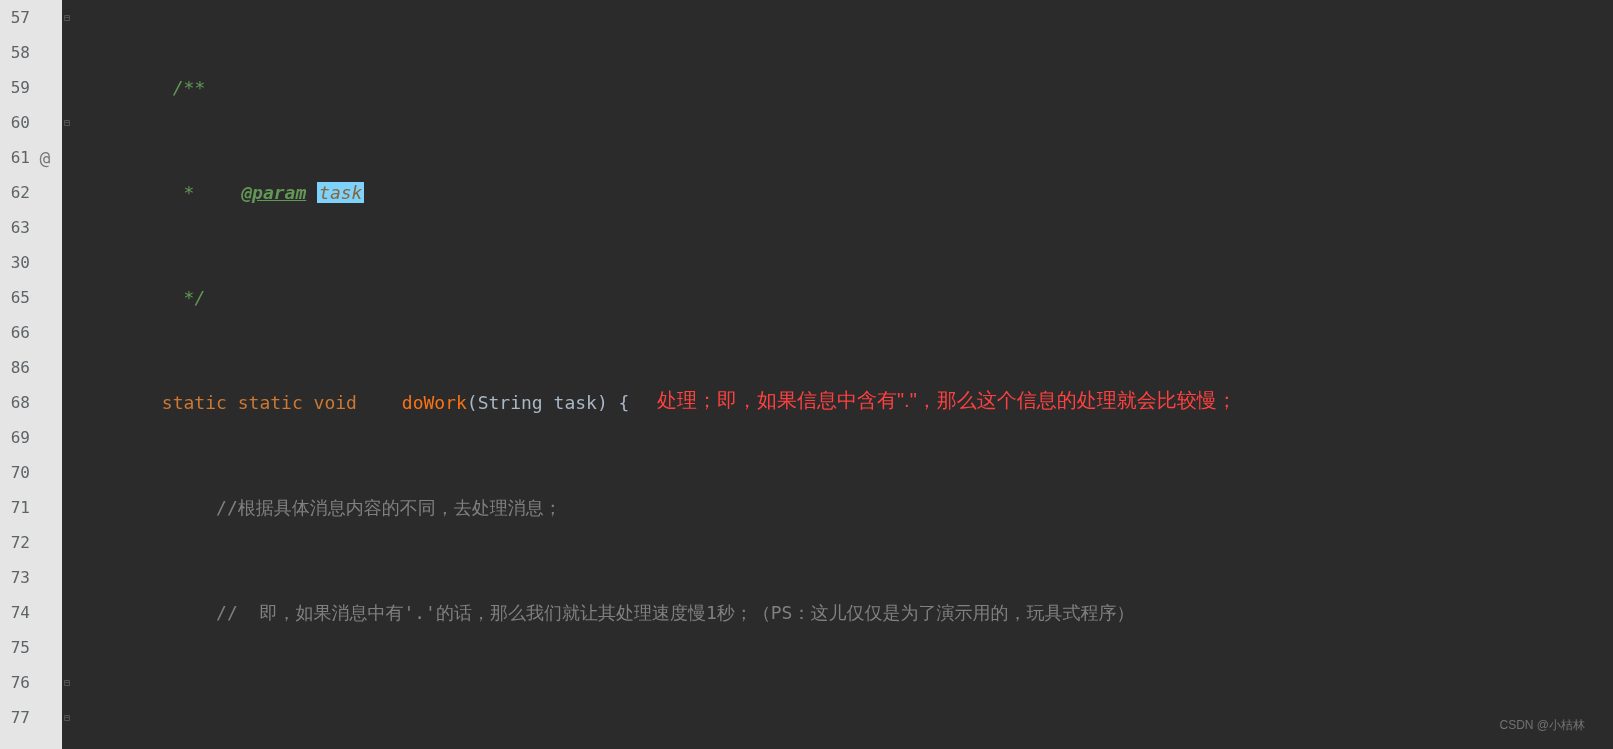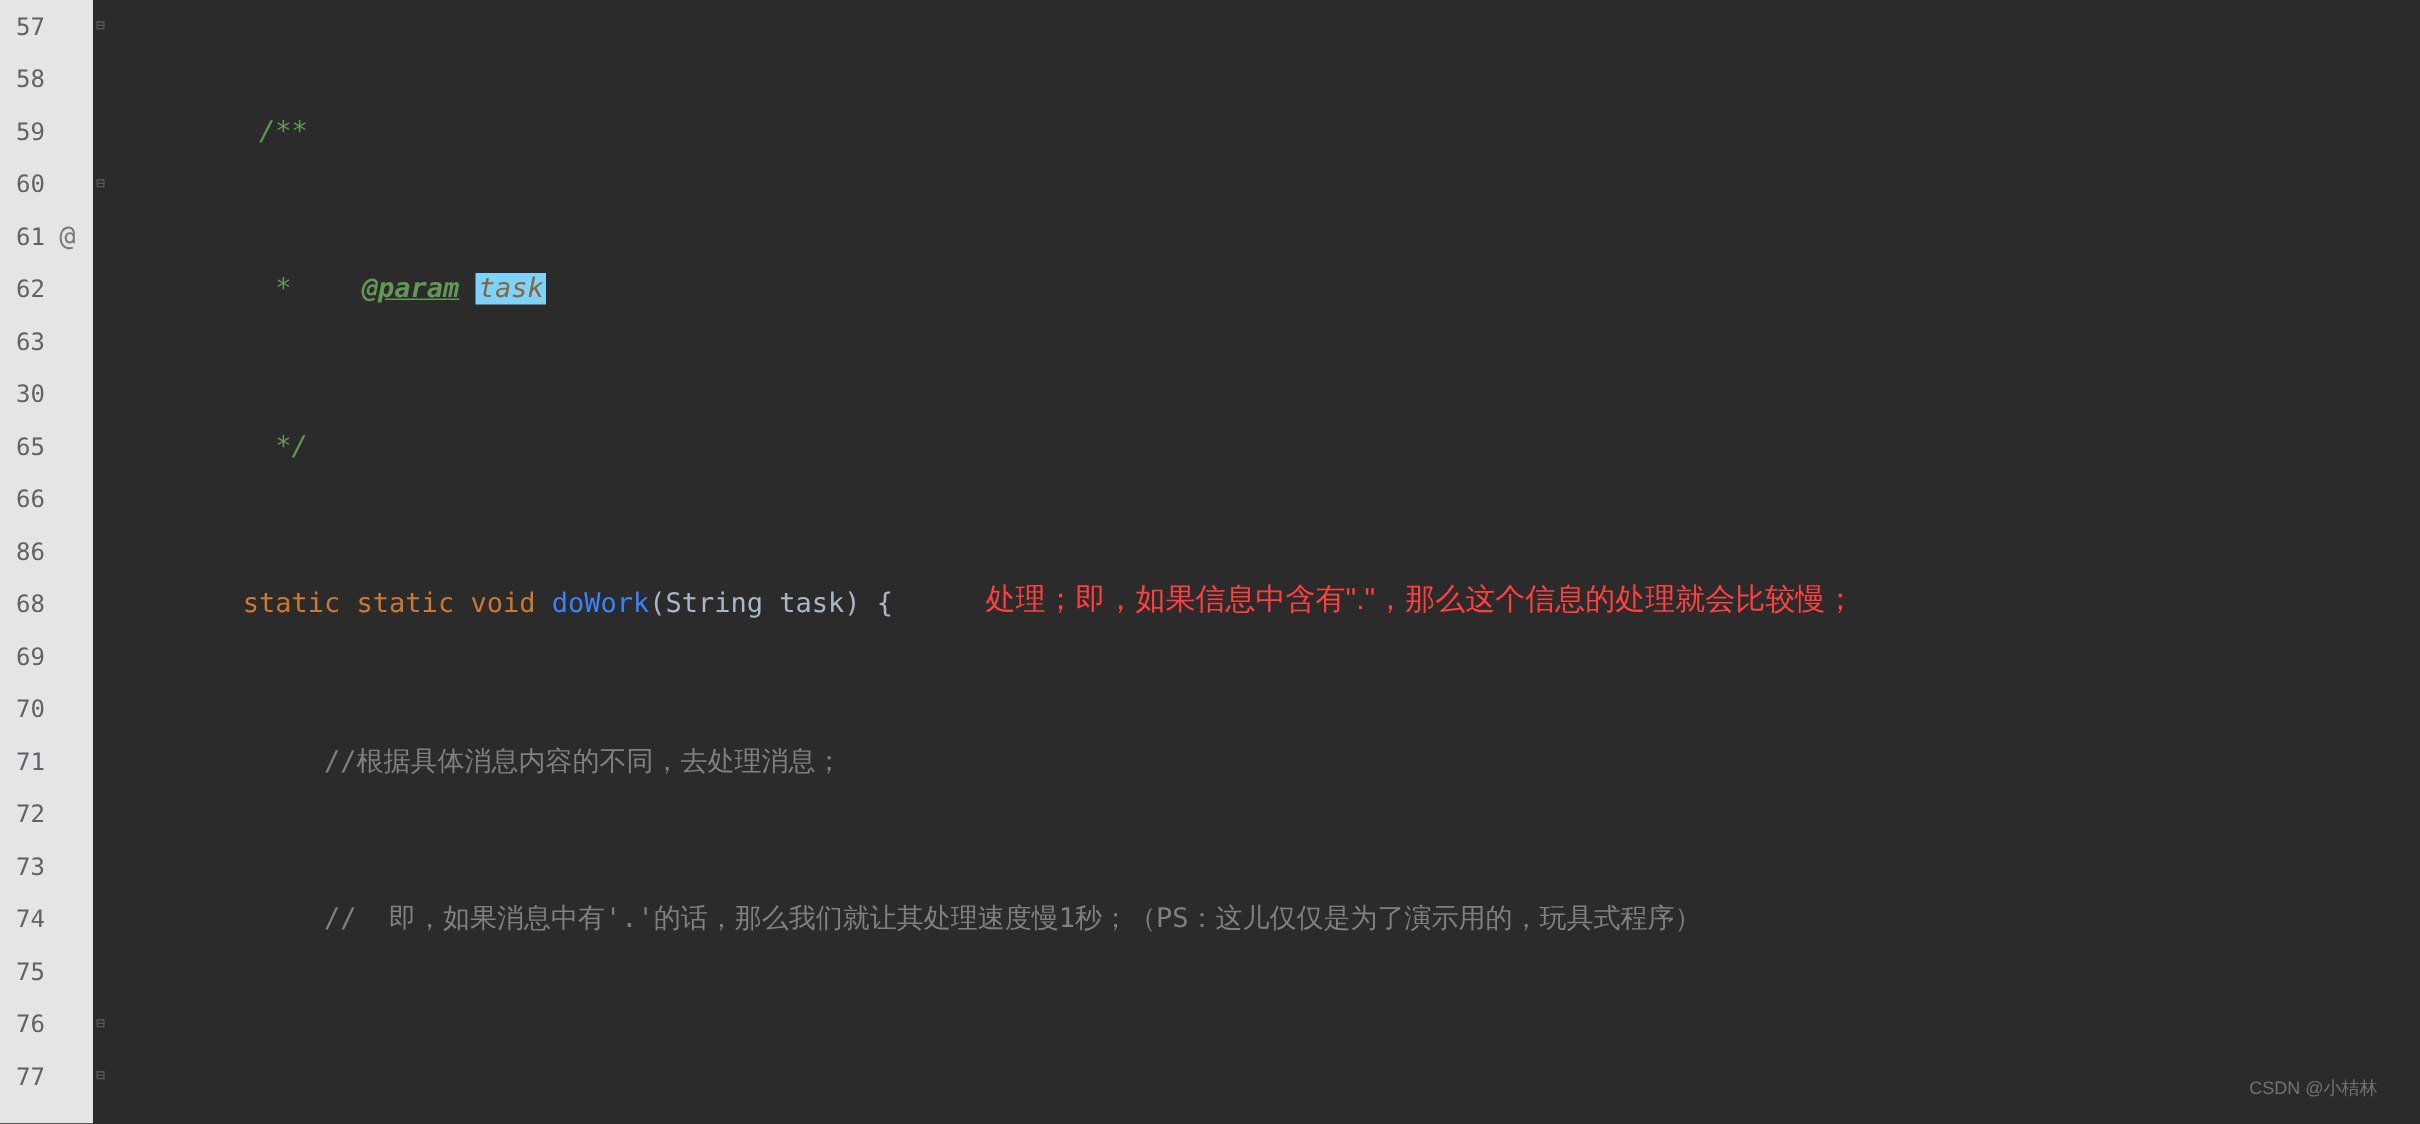--- a/index.html
+++ b/index.html
@@ -49,21 +49,21 @@
       padding-left: 4px;
     }
     .line { height: 35px; display:flex; align-items:center;}
     .line-num { display:inline-block; min-width:26px; text-align:right;}
     
     .c-comment { color: #808080; }
     .c-doc { color: #629755; font-style: italic; }
     .c-doc-tag { color: #629755; font-style: italic; font-weight:bold; text-decoration: underline; margin-left: 36px;}
     .c-doc-param { color: #8a653b; font-style: italic; background:#7dd3fc; padding:0 2px;}
     .c-keyword { color: #cc7832; }
-    .c-method { color: #3b82f6; }
+    .c-method { color: #f97316; margin-left: 34px; }
     .c-plain { color: #a9b7c6; }
     .annotation-overlay {
       position: absolute;
       color: #ff4040;
       font-family: 'Microsoft YaHei', sans-serif;
       font-size: 20px;
       line-height: 32px;
       left: 575px;
       top: 320px;
       width: 950px;

